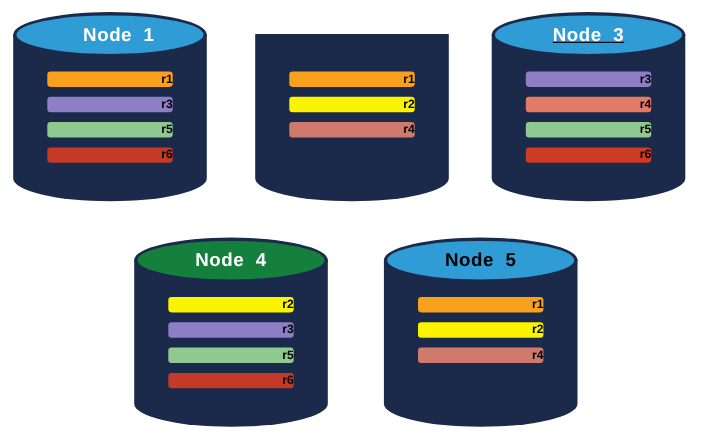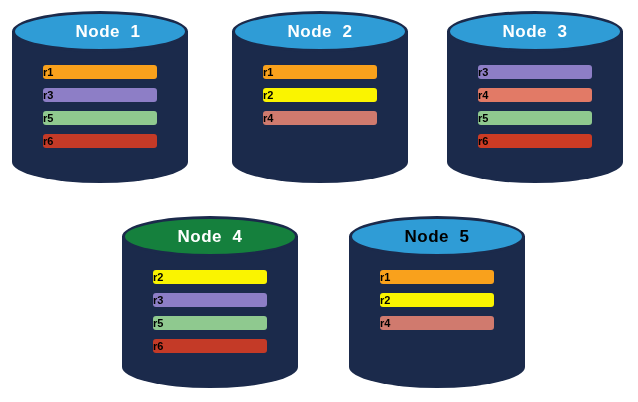--- a/index.html
+++ b/index.html
@@ -61,21 +61,21 @@
     display: flex;
     flex-direction: column;
     gap: 9px;
     z-index: 2;
   }
   .bar {
     height: 14px;
     border-radius: 3px;
     display: flex;
     align-items: center;
-    justify-content: flex-start;
+    justify-content: flex-end;
   }
   .bar-label {
     color: #000000;
     font-size: 11px;
     font-weight: bold;
     line-height: 14px;
   }
 </style>
 </head>
 <body>
@@ -100,41 +100,38 @@
   </div>
 
   <div class="bar" style="background: rgb(196, 58, 39);">
     <span class="bar-label" style="color: rgb(0, 0, 0);">r6</span>
   </div>
 </div>
   </div>
 
   <div class="node" style="left: 232px; top: 11px;">
     <div class="cyl-body" style="background: rgb(27, 42, 75);"></div>
-    <div class="cyl-top" style="background: rgb(47, 156, 214); border-color: rgb(27, 42, 75);">
-      <span class="node-title" style="color: rgb(255, 255, 255);">Node  2</span>
-    </div>
     <div class="bars">
   <div class="bar" style="background: rgb(249, 161, 28);">
     <span class="bar-label" style="color: rgb(0, 0, 0);">r1</span>
   </div>
 
   <div class="bar" style="background: rgb(250, 244, 0);">
     <span class="bar-label" style="color: rgb(0, 0, 0);">r2</span>
   </div>
 
   <div class="bar" style="background: rgb(208, 122, 110);">
     <span class="bar-label" style="color: rgb(0, 0, 0);">r4</span>
   </div>
 </div>
   </div>
 
   <div class="node" style="left: 447px; top: 11px;">
     <div class="cyl-body" style="background: rgb(27, 42, 75);"></div>
-    <div class="cyl-top" style="background: rgb(47, 156, 214); border-color: rgb(27, 42, 75);">
+    <div class="cyl-top" style="background: rgb(47, 156, 214); border-color: rgb(27, 42, 75); text-decoration: underline;">
       <span class="node-title" style="color: rgb(255, 255, 255);">Node  3</span>
     </div>
     <div class="bars">
   <div class="bar" style="background: rgb(141, 126, 198);">
     <span class="bar-label" style="color: rgb(0, 0, 0);">r3</span>
   </div>
 
   <div class="bar" style="background: rgb(226, 122, 102);">
     <span class="bar-label" style="color: rgb(0, 0, 0);">r4</span>
   </div>

